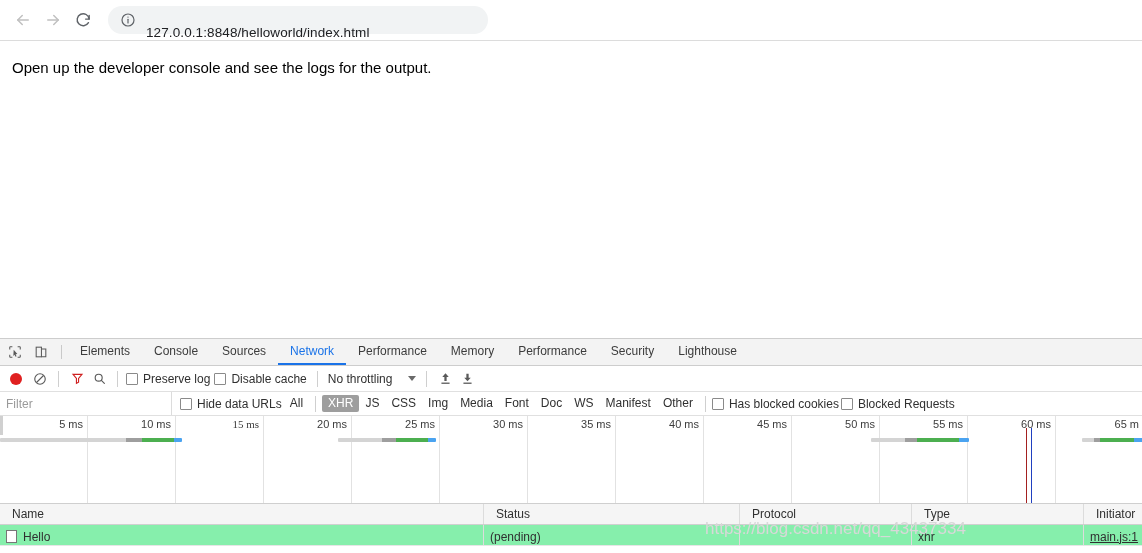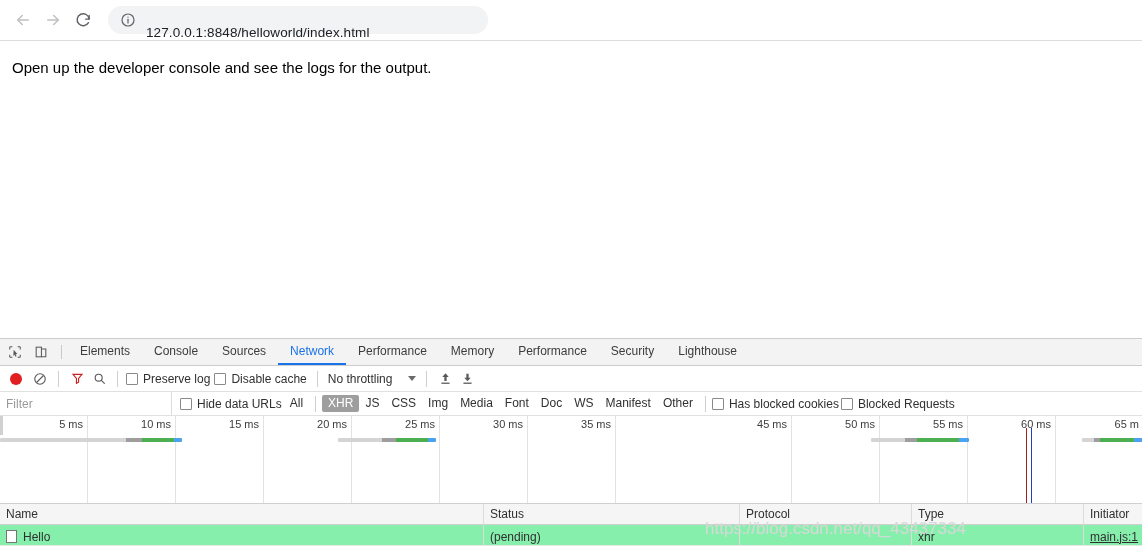--- a/index.html
+++ b/index.html
@@ -287,21 +287,21 @@
   .tbl-head {
     display: flex;
     height: 21px;
     background: #f5f5f5;
     border-bottom: 1px solid #d0d0d0;
     flex: none;
   }
   .th {
     font-size: 12px;
     color: #303030;
-    padding: 3px 0 0 6px;
+    padding: 3px 0 0 12px;
     border-right: 1px solid #dcdcdc;
     white-space: nowrap;
     overflow: hidden;
   }
   .tbl-row {
     display: flex;
     height: 21px;
     background: #86efac;
     border-bottom: 1px solid #e6e6e6;
     flex: none;
@@ -495,34 +495,37 @@
   </div>
 
   <div class="dt-overview" id="overview">
     <div class="overview-left-grip"></div>
   <div class="tick" style="left: 0px; width: 88px;">
         <div class="tick-label">5 ms</div>
       </div>
       <div class="tick" style="left: 0px; width: 176px;">
         <div class="tick-label">10 ms</div>
       </div>
-      <div class="tick" style="left: 0px; width: 264px;">
+      <div class="tick" style="left: 0px; width: 264px; font-family: Liberation Serif, serif;">
         <div class="tick-label">15 ms</div>
       </div>
       <div class="tick" style="left: 0px; width: 352px;">
         <div class="tick-label">20 ms</div>
       </div>
       <div class="tick" style="left: 0px; width: 440px;">
         <div class="tick-label">25 ms</div>
       </div>
       <div class="tick" style="left: 0px; width: 528px;">
         <div class="tick-label">30 ms</div>
       </div>
       <div class="tick" style="left: 0px; width: 616px;">
         <div class="tick-label">35 ms</div>
+      </div>
+      <div class="tick" style="left: 0px; width: 704px;">
+        <div class="tick-label">40 ms</div>
       </div>
       <div class="tick" style="left: 0px; width: 792px;">
         <div class="tick-label">45 ms</div>
       </div>
       <div class="tick" style="left: 0px; width: 880px;">
         <div class="tick-label">50 ms</div>
       </div>
       <div class="tick" style="left: 0px; width: 968px;">
         <div class="tick-label">55 ms</div>
       </div>

